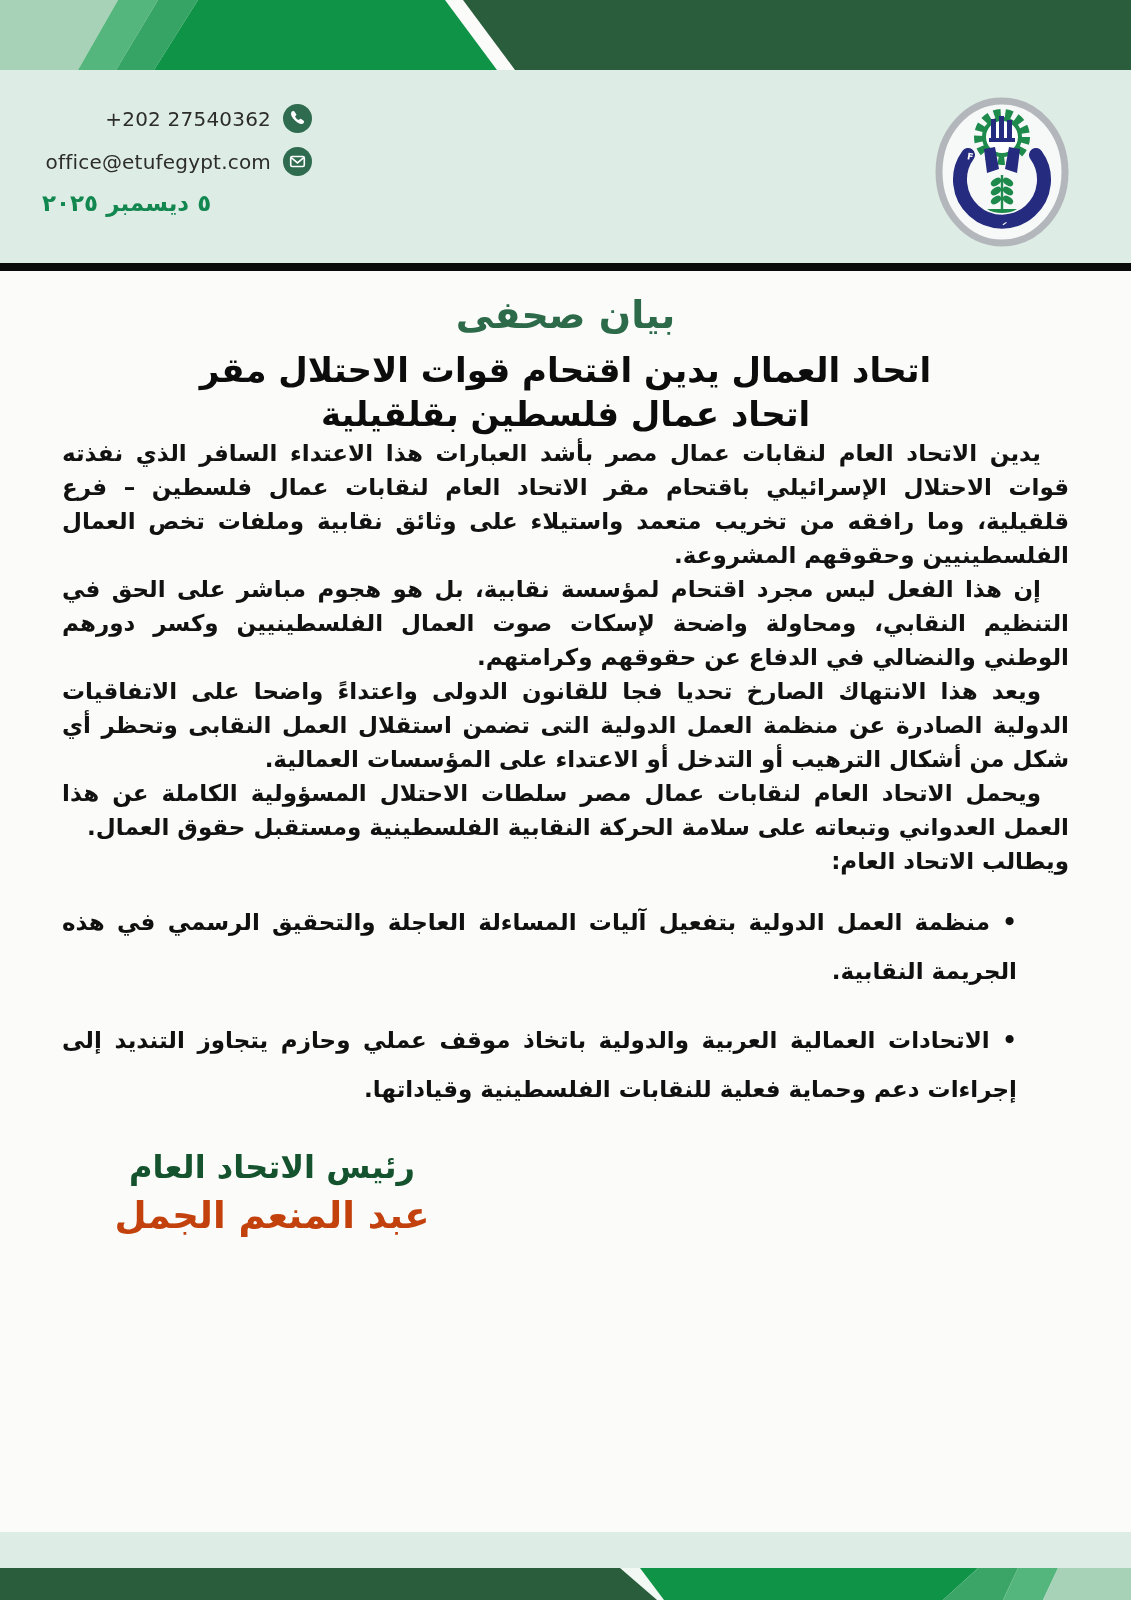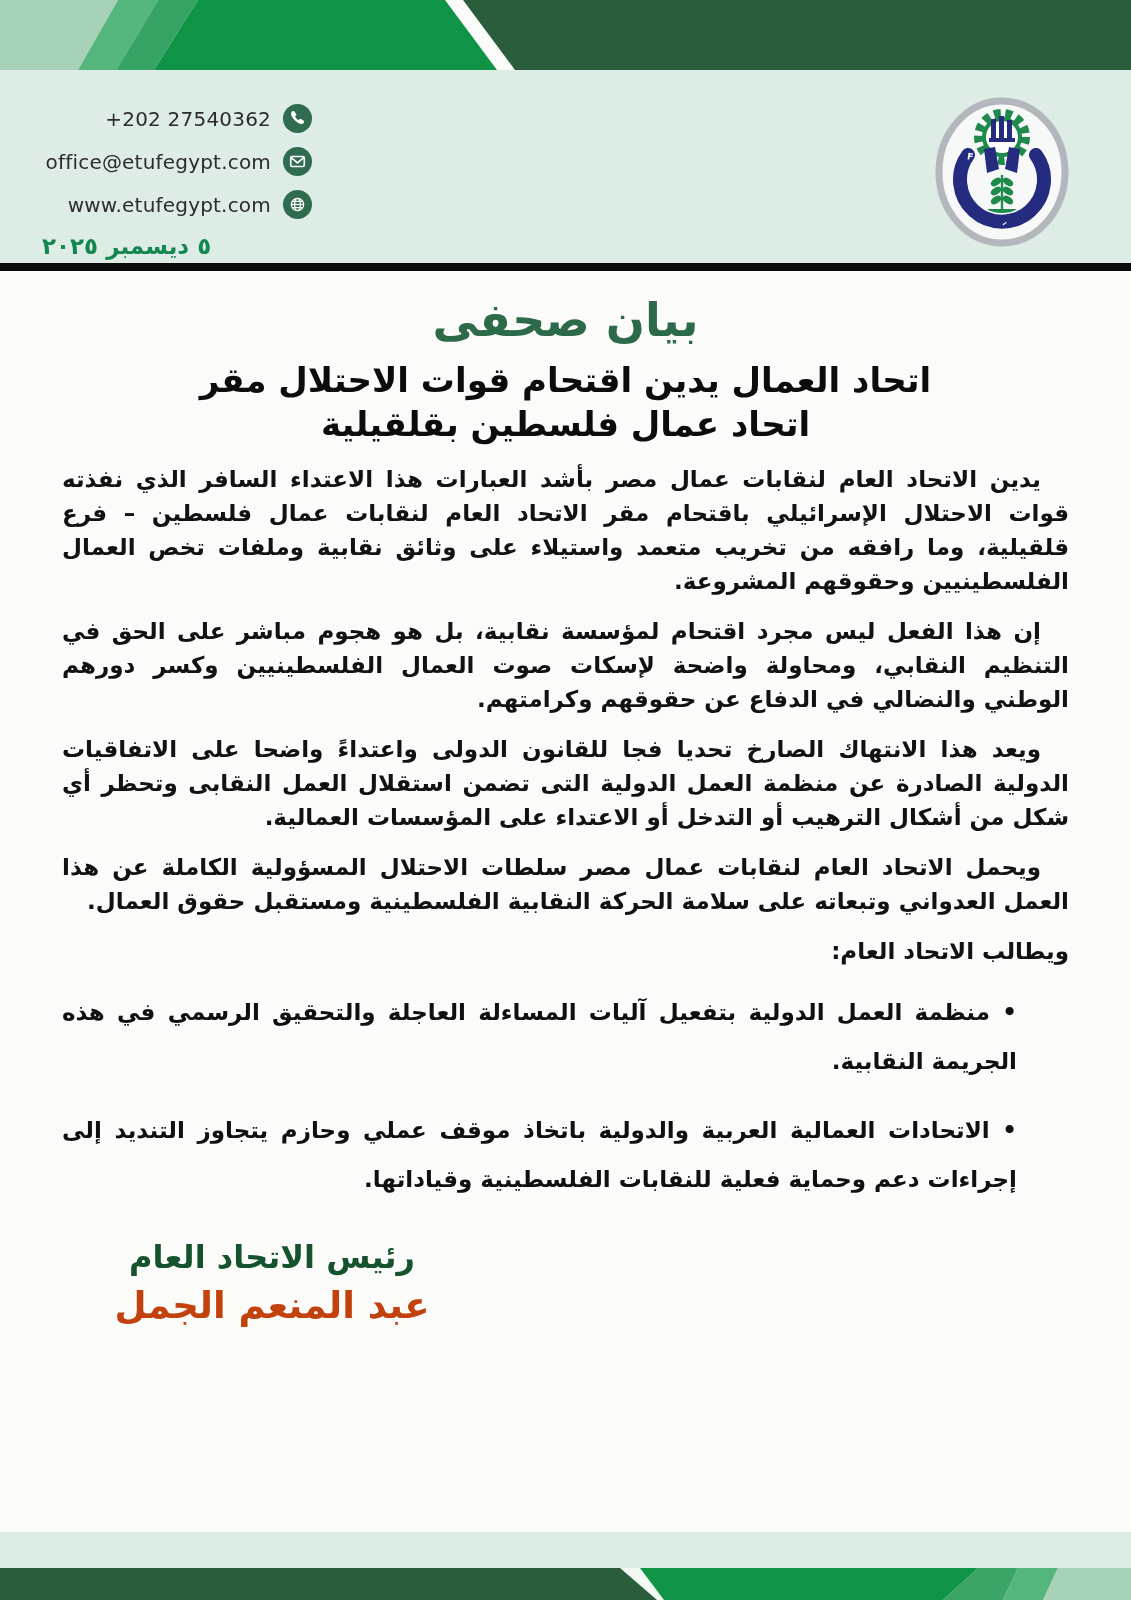--- a/index.html
+++ b/index.html
@@ -30,23 +30,23 @@
                   display:flex; align-items:center; justify-content:center; }
   .contact-icon svg { width:19px; height:19px; display:block; }
   .date-line { margin-top:7px; text-align:left; padding-right:41px;
                font-size:23px; font-weight:800; color:#12874f; direction:rtl; }
 
   
   .logo { position:absolute; top:97px; right:62px; width:134px; height:150px; }
 
   
   .content { position:absolute; top:271px; left:0; width:1131px; padding:0 62px; color:#101010; }
-  .kicker { margin-top:22px; text-align:center; font-size:46px; font-weight:800; color:#2c6a4a; letter-spacing:1px; }
+  .kicker { margin-top:22px; text-align:center; font-size:38px; font-weight:800; color:#2c6a4a; letter-spacing:1px; }
   .title  { margin-top:12px; text-align:center; font-size:34px; font-weight:800; color:#0c0c0c; line-height:1.28; }
-  .body-par { margin-top:16px; font-size:23px; font-weight:700; line-height:34px;
+  .body-par { font-size:23px; font-weight:700; line-height:34px;
               text-align:justify; text-indent:28px; color:#121212; }
   .no-indent { text-indent:0; }
   .demands { margin-top:6px; list-style:none; padding:0 52px 0 0; }
   .demands li { margin-top:20px; font-size:23px; font-weight:700; line-height:49px; text-align:justify; }
   .demands li::before { content:"•  "; font-weight:900; }
   .signature { margin-top:34px; margin-left:auto; margin-right:10px; width:330px; text-align:center;
                margin-left:45px; margin-right:auto; }
   .sig-title { font-size:32px; font-weight:800; color:#14532d; }
   .sig-name  { margin-top:8px; font-size:37px; font-weight:800; color:#c2410c; }
 
@@ -83,32 +83,20 @@
             <path fill="#ffffff" d="M4.2 2.9c.9-.8 2.2-1 2.8-.2l2 2.7c.5.7.2 1.6-.6 2.1l-.6.4c.6 1.9 2.4 3.7 4.3 4.3l.4-.6c.5-.8 1.4-1.1 2.1-.6l2.7 2c.8.6.6 1.9-.2 2.8-.8.8-2.3 1.2-4 .4C9.4 14.6 6.4 11.6 4 7.9c-1-1.7-.6-4.2.2-5z"></path>
           </svg>
       </span>
     </div>
     <div class="contact-row">
       <span class="contact-label">office@etufegypt.com</span>
       <span class="contact-icon">
         <svg viewBox="0 0 21 21">
             <rect x="3" y="5" width="15" height="11" rx="1.6" fill="none" stroke="#ffffff" stroke-width="1.8"></rect>
             <polyline points="3.6,6.2 10.5,12 17.4,6.2" fill="none" stroke="#ffffff" stroke-width="1.8"></polyline>
-          </svg>
-      </span>
-    </div>
-    <div class="contact-row">
-      <span class="contact-label">www.etufegypt.com</span>
-      <span class="contact-icon">
-        <svg viewBox="0 0 21 21" fill="none" stroke="#ffffff" stroke-width="1.4">
-            <circle cx="10.5" cy="10.5" r="6.8"></circle>
-            <ellipse cx="10.5" cy="10.5" rx="3.1" ry="6.8"></ellipse>
-            <line x1="3.7" y1="10.5" x2="17.3" y2="10.5"></line>
-            <line x1="4.6" y1="7" x2="16.4" y2="7"></line>
-            <line x1="4.6" y1="14" x2="16.4" y2="14"></line>
           </svg>
       </span>
     </div>
     <div class="date-line">٥ ديسمبر ٢٠٢٥</div>
   </div>
 
   <div class="logo">
     <svg viewBox="0 0 134 150" width="134" height="150">
       <ellipse cx="67" cy="75" rx="63" ry="71" fill="#f7f9f8" stroke="#b3b7bc" stroke-width="7"></ellipse>
 

